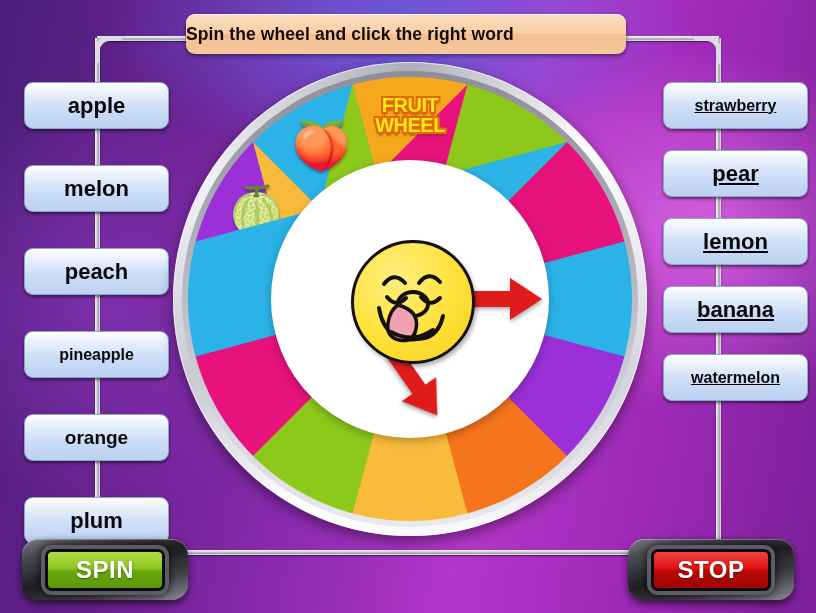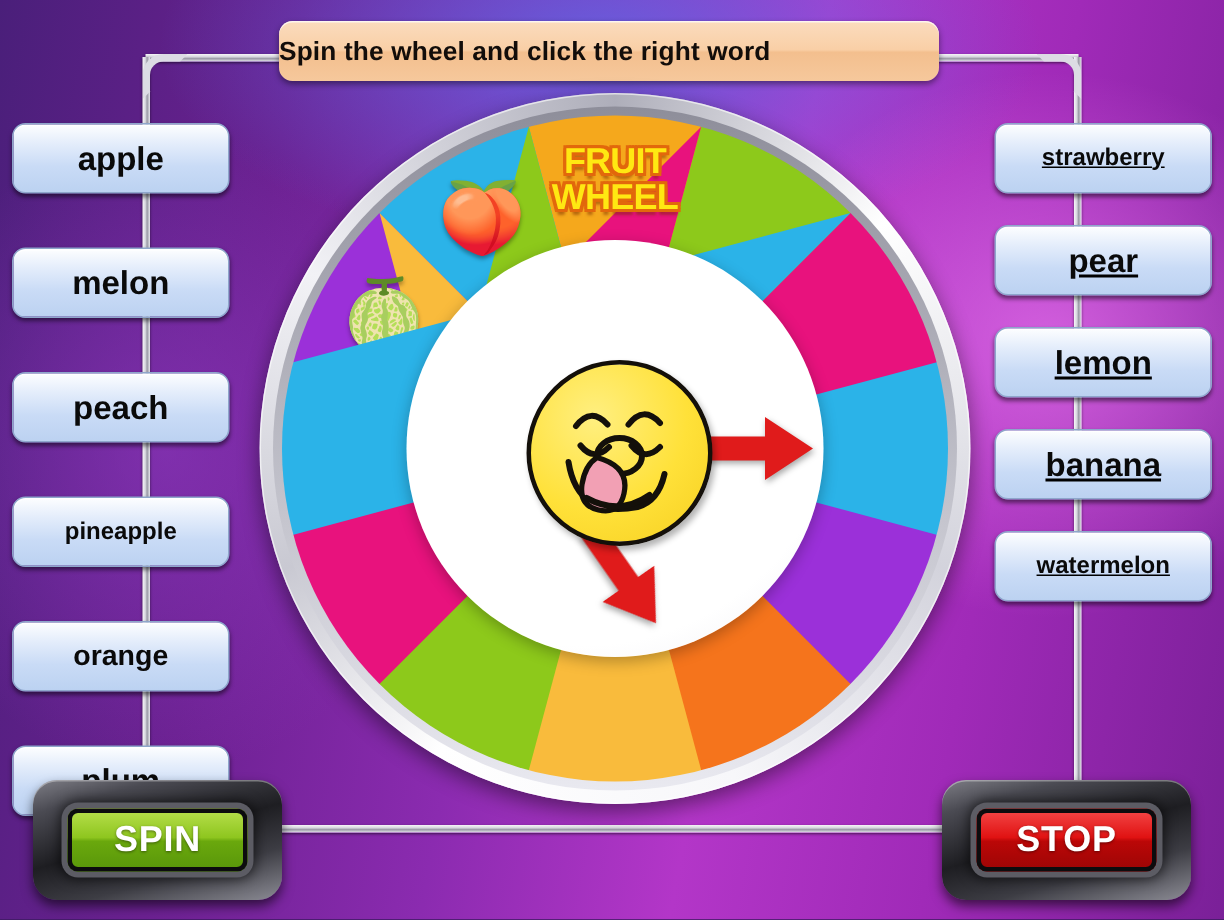--- a/index.html
+++ b/index.html
@@ -34,21 +34,21 @@
     position:absolute;left:186px;top:14px;width:440px;height:40px;
     border-radius:9px;
     background:linear-gradient(180deg,#fbdcbe 0%,#f9cfa6 48%,#f3bf8e 52%,#f6c89c 100%);
     box-shadow:0 2px 4px rgba(0,0,0,.45), inset 0 1px 0 rgba(255,255,255,.75);
     display:flex;align-items:center;
     color:#120d0a;font-size:17.5px;font-weight:bold;letter-spacing:.1px;
   }
 
   
   .col{position:absolute;top:82px;width:145px;display:flex;flex-direction:column;gap:21px;}
-  .col-left{left:8px;gap:36px;}
+  .col-left{left:24px;gap:36px;}
   .col-right{right:8px;text-decoration:underline;}
   .word-btn{
     height:47px;border-radius:9px;box-sizing:border-box;
     background:linear-gradient(180deg,#fdfeff 0%,#e4edfb 28%,#c9dbf6 62%,#bcd2f1 100%);
     border:1px solid #8ea6cb;
     box-shadow:0 2px 3px rgba(0,0,0,.5), inset 0 1px 0 #fff;
     display:flex;align-items:center;justify-content:center;
     color:#0a0a0a;font-weight:bold;text-align:center;padding:0 6px;
     font-size:22px;line-height:1;
   }
@@ -76,41 +76,41 @@
     text-shadow:0 2px 3px rgba(0,0,0,.35);
   }
   .hub{
     position:absolute;left:50%;top:50%;width:278px;height:278px;margin:-139px 0 0 -139px;
     border-radius:50%;background:radial-gradient(circle at 42% 34%,#ffffff 0%,#ffffff 72%,#ededf2 100%);
     box-shadow:0 3px 10px rgba(0,0,0,.28);
   }
   .logo{
     position:absolute;left:50%;top:34px;transform:translateX(-50%);
     width:108px;text-align:center;color:#ffe812;
-    font-weight:bold;font-size:24px;line-height:.98;letter-spacing:-.5px;
+    font-weight:bold;font-size:20px;line-height:.98;letter-spacing:-.5px;
     text-shadow:-2px 0 0 #e2680c,2px 0 0 #e2680c,0 -2px 0 #e2680c,0 2px 0 #e2680c,
                  2px 2px 0 #e2680c,-2px 2px 0 #e2680c,2px -2px 0 #e2680c,-2px -2px 0 #e2680c,
                  0 4px 2px rgba(120,40,0,.5);
     text-transform:uppercase;z-index:6;
   }
   
   .smiley{
     position:absolute;left:50%;top:50%;width:118px;height:118px;margin:-59px 0 0 -59px;
     border-radius:50%;background:radial-gradient(circle at 36% 30%,#ffef80,#ffe139 55%,#f6cf20 100%);
     border:3px solid #14100a;box-shadow:2px 3px 4px rgba(0,0,0,.3);z-index:5;
   }
   .smiley svg{position:absolute;left:-3px;top:-3px;}
   .arrow{position:absolute;z-index:4;}
   .arrow svg{display:block;filter:drop-shadow(1px 2px 2px rgba(0,0,0,.35));}
   .arrow-r{left:50%;top:50%;transform:translate(56px,-21px);}
   .arrow-d{left:50%;top:50%;transform:translate(-24px,50px) rotate(55deg);transform-origin:20px 20px;}
 
   
   .action{
-    position:absolute;bottom:13px;width:166px;height:80px;border-radius:16px;
+    position:absolute;bottom:13px;width:166px;height:61px;border-radius:16px;
     background:linear-gradient(165deg,#7e7e86 0%,#4b4b53 18%,#1e1e22 48%,#3d3d44 72%,#8b8b94 100%);
     box-shadow:0 4px 8px rgba(0,0,0,.6), inset 0 1px 0 rgba(255,255,255,.35);
     display:flex;align-items:center;justify-content:center;box-sizing:border-box;
   }
   .action-spin{left:22px;}
   .action-stop{right:22px;}
   .action-inner{
     width:120px;height:42px;border-radius:7px;
     display:flex;align-items:center;justify-content:center;
     color:#fff;font-weight:bold;font-size:24px;letter-spacing:.5px;

